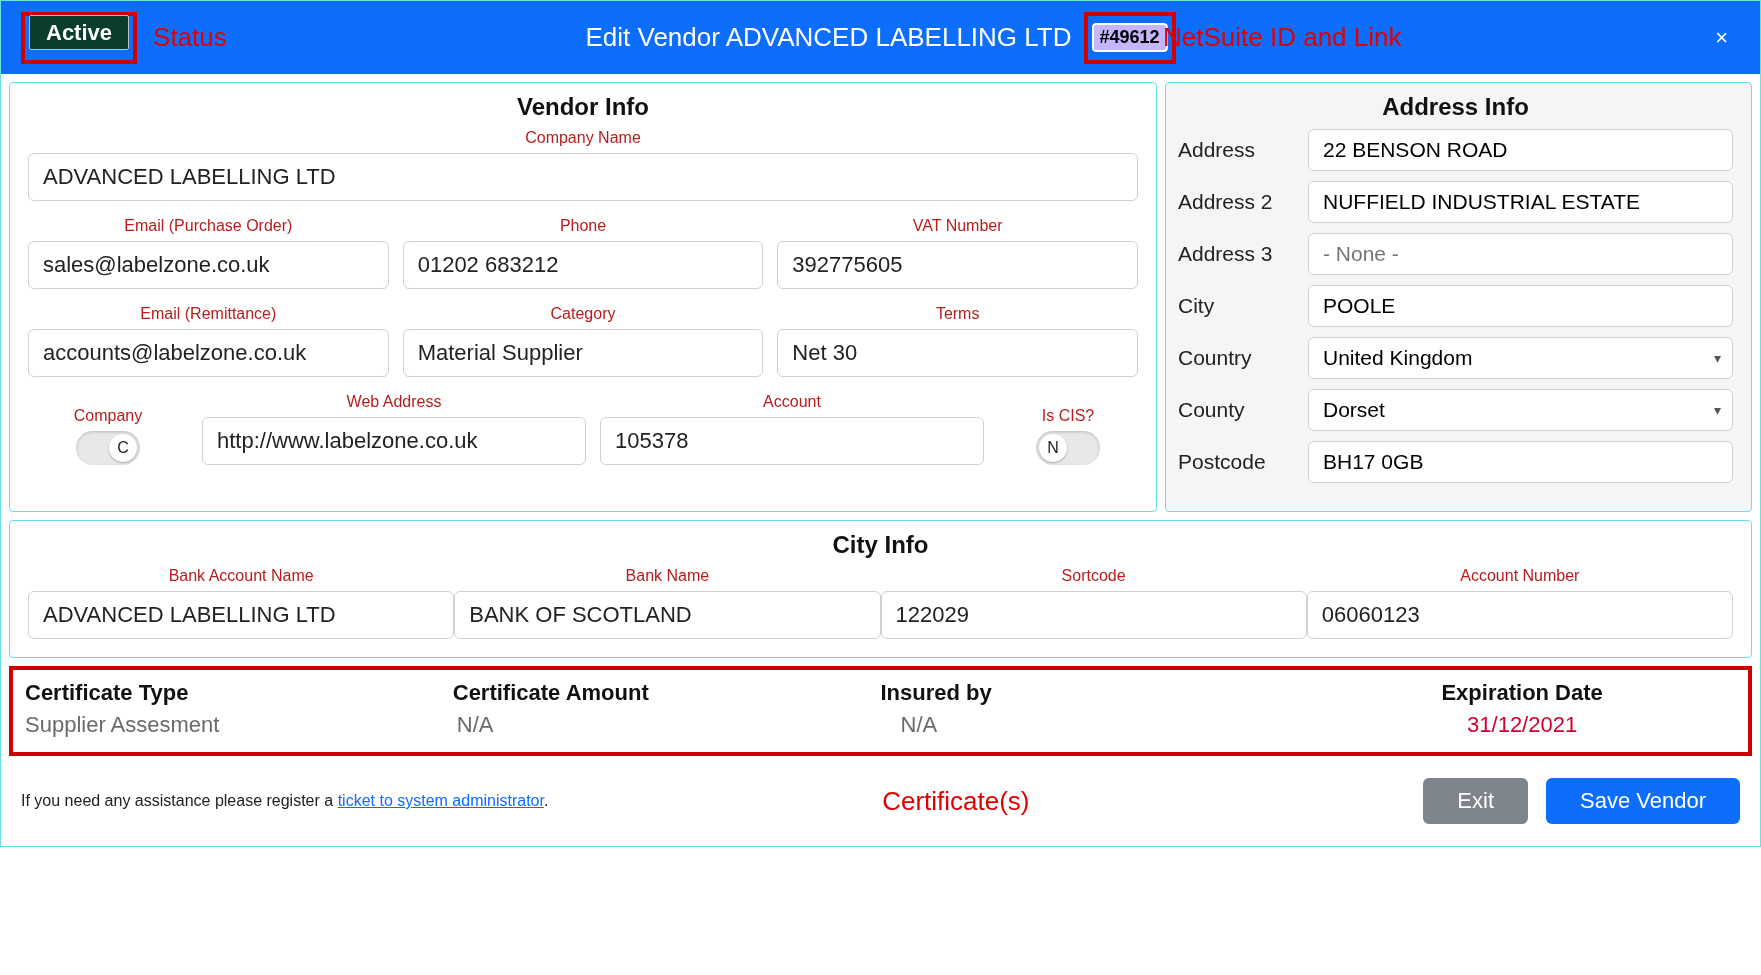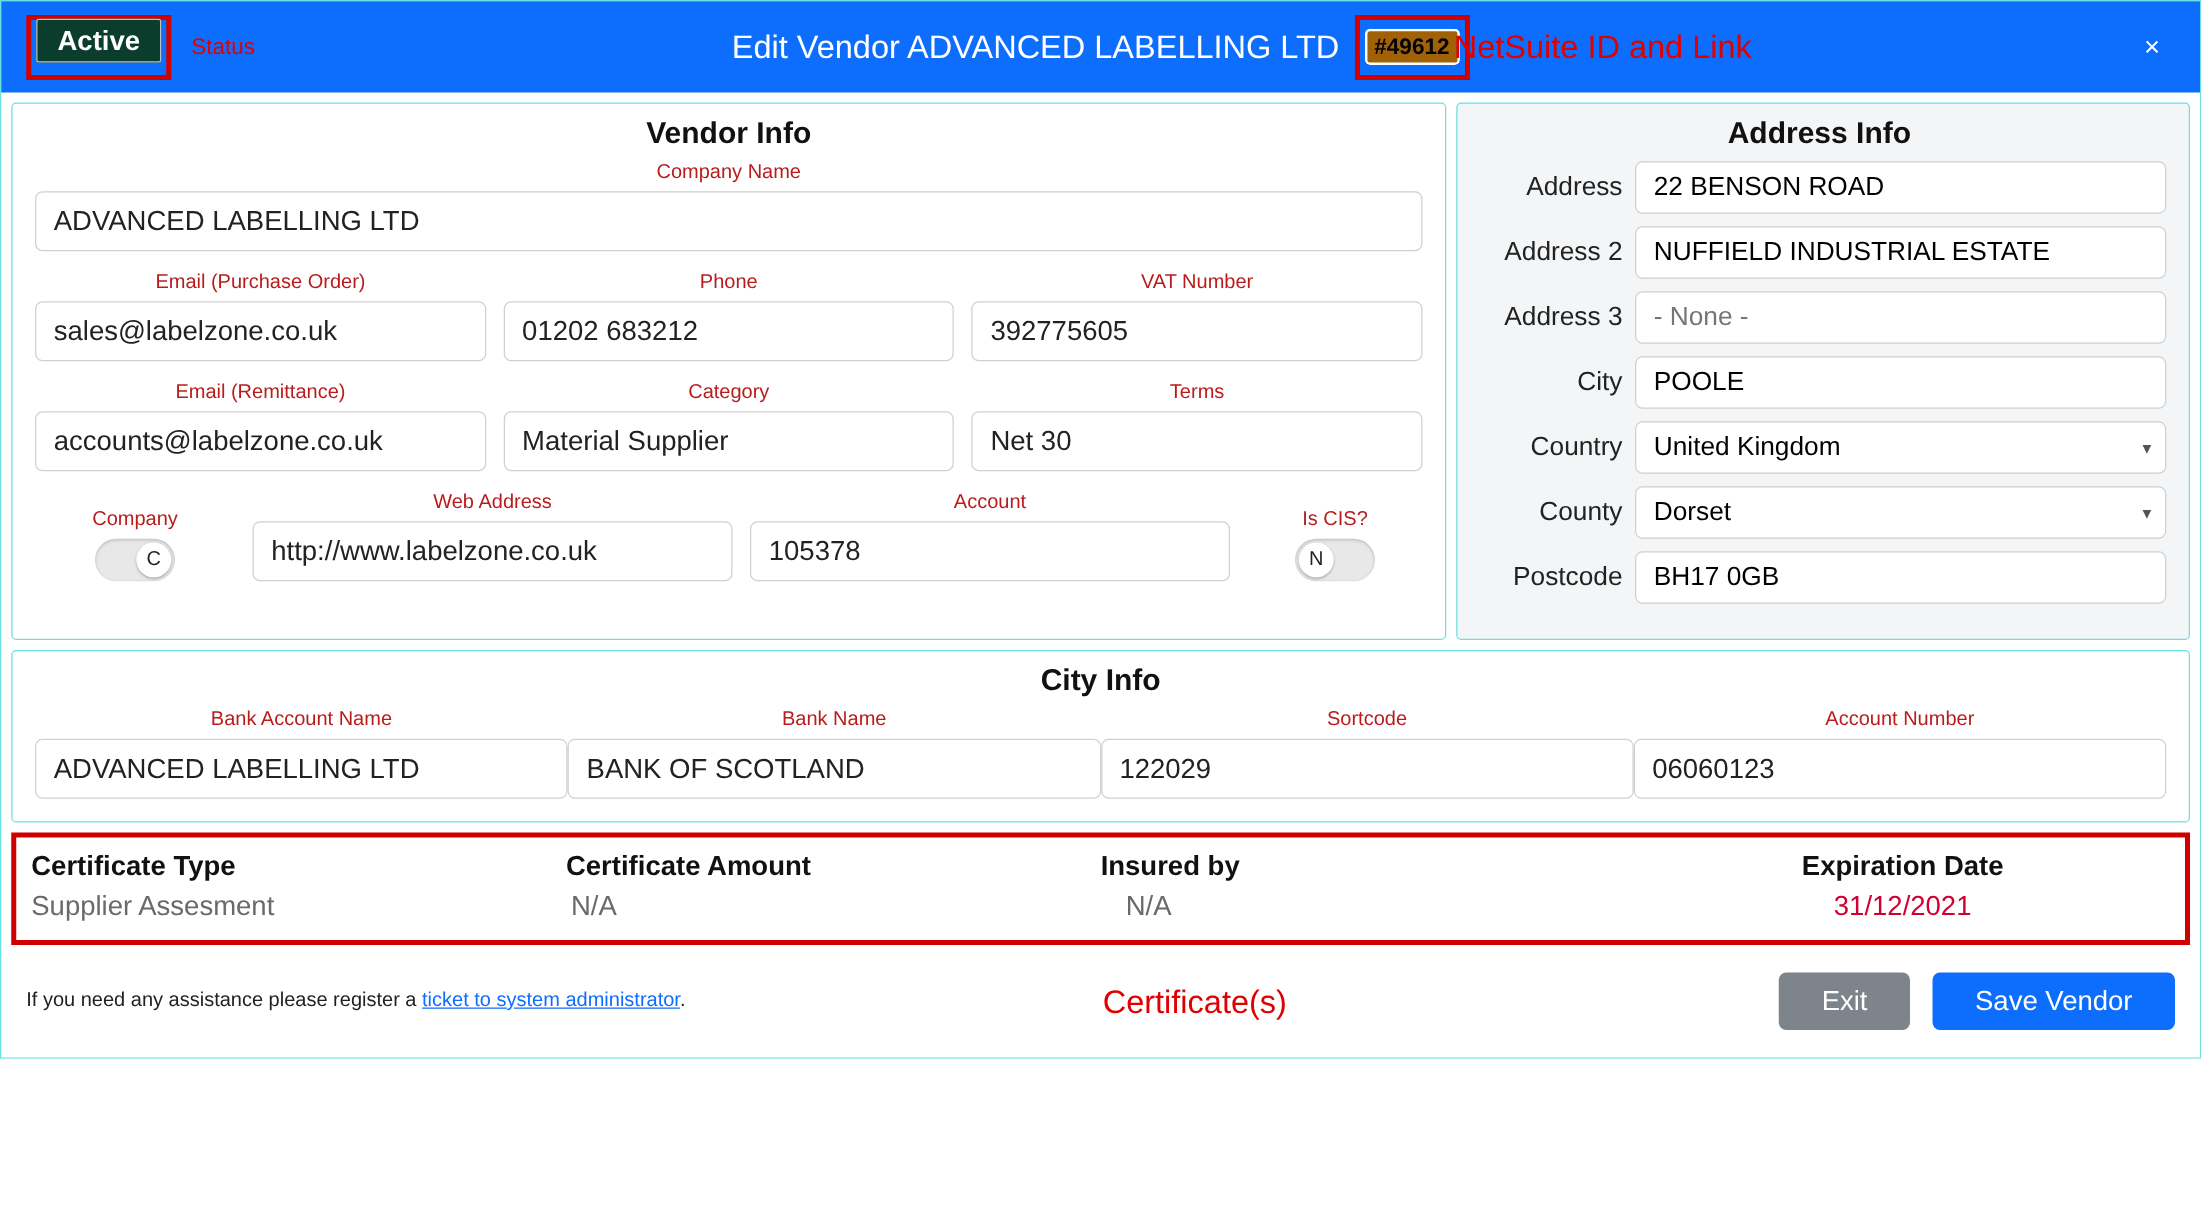--- a/index.html
+++ b/index.html
@@ -53,33 +53,33 @@
   }
   .id-wrap {
     border: 4px solid #d00000;
     padding: 4px;
     display: inline-flex;
     align-items: center;
     justify-content: center;
     height: 52px;
   }
   .id-link {
-    background: #a16207;
+    background: #c4b5fd;
     color: #000;
     border: 2px solid #ffffff;
     outline: 4px solid #0d6efd;
     padding: 2px 6px;
     font-size: 18px;
     font-weight: 600;
     border-radius: 4px;
     cursor: pointer;
   }
   .ann-status {
     color: #e10000;
-    font-size: 18px;
+    font-size: 26px;
     margin-left: 16px;
   }
   .ann-ns {
     color: #e10000;
     font-size: 26px;
     position: absolute;
     left: 1162px;
   }
   .close-btn {
     color: #fff;
@@ -174,21 +174,21 @@
 
   
   .addr-row {
     display: flex;
     align-items: center;
     margin-bottom: 10px;
     gap: 10px;
   }
   .addr-label {
     width: 120px;
-    text-align: right;
+    text-align: left;
     font-size: 21px;
   }
   .addr-input {
     flex: 1;
     padding: 8px 14px;
     font-size: 21px;
     border: 1px solid #d0d0d0;
     border-radius: 6px;
     background: #fff;
   }

